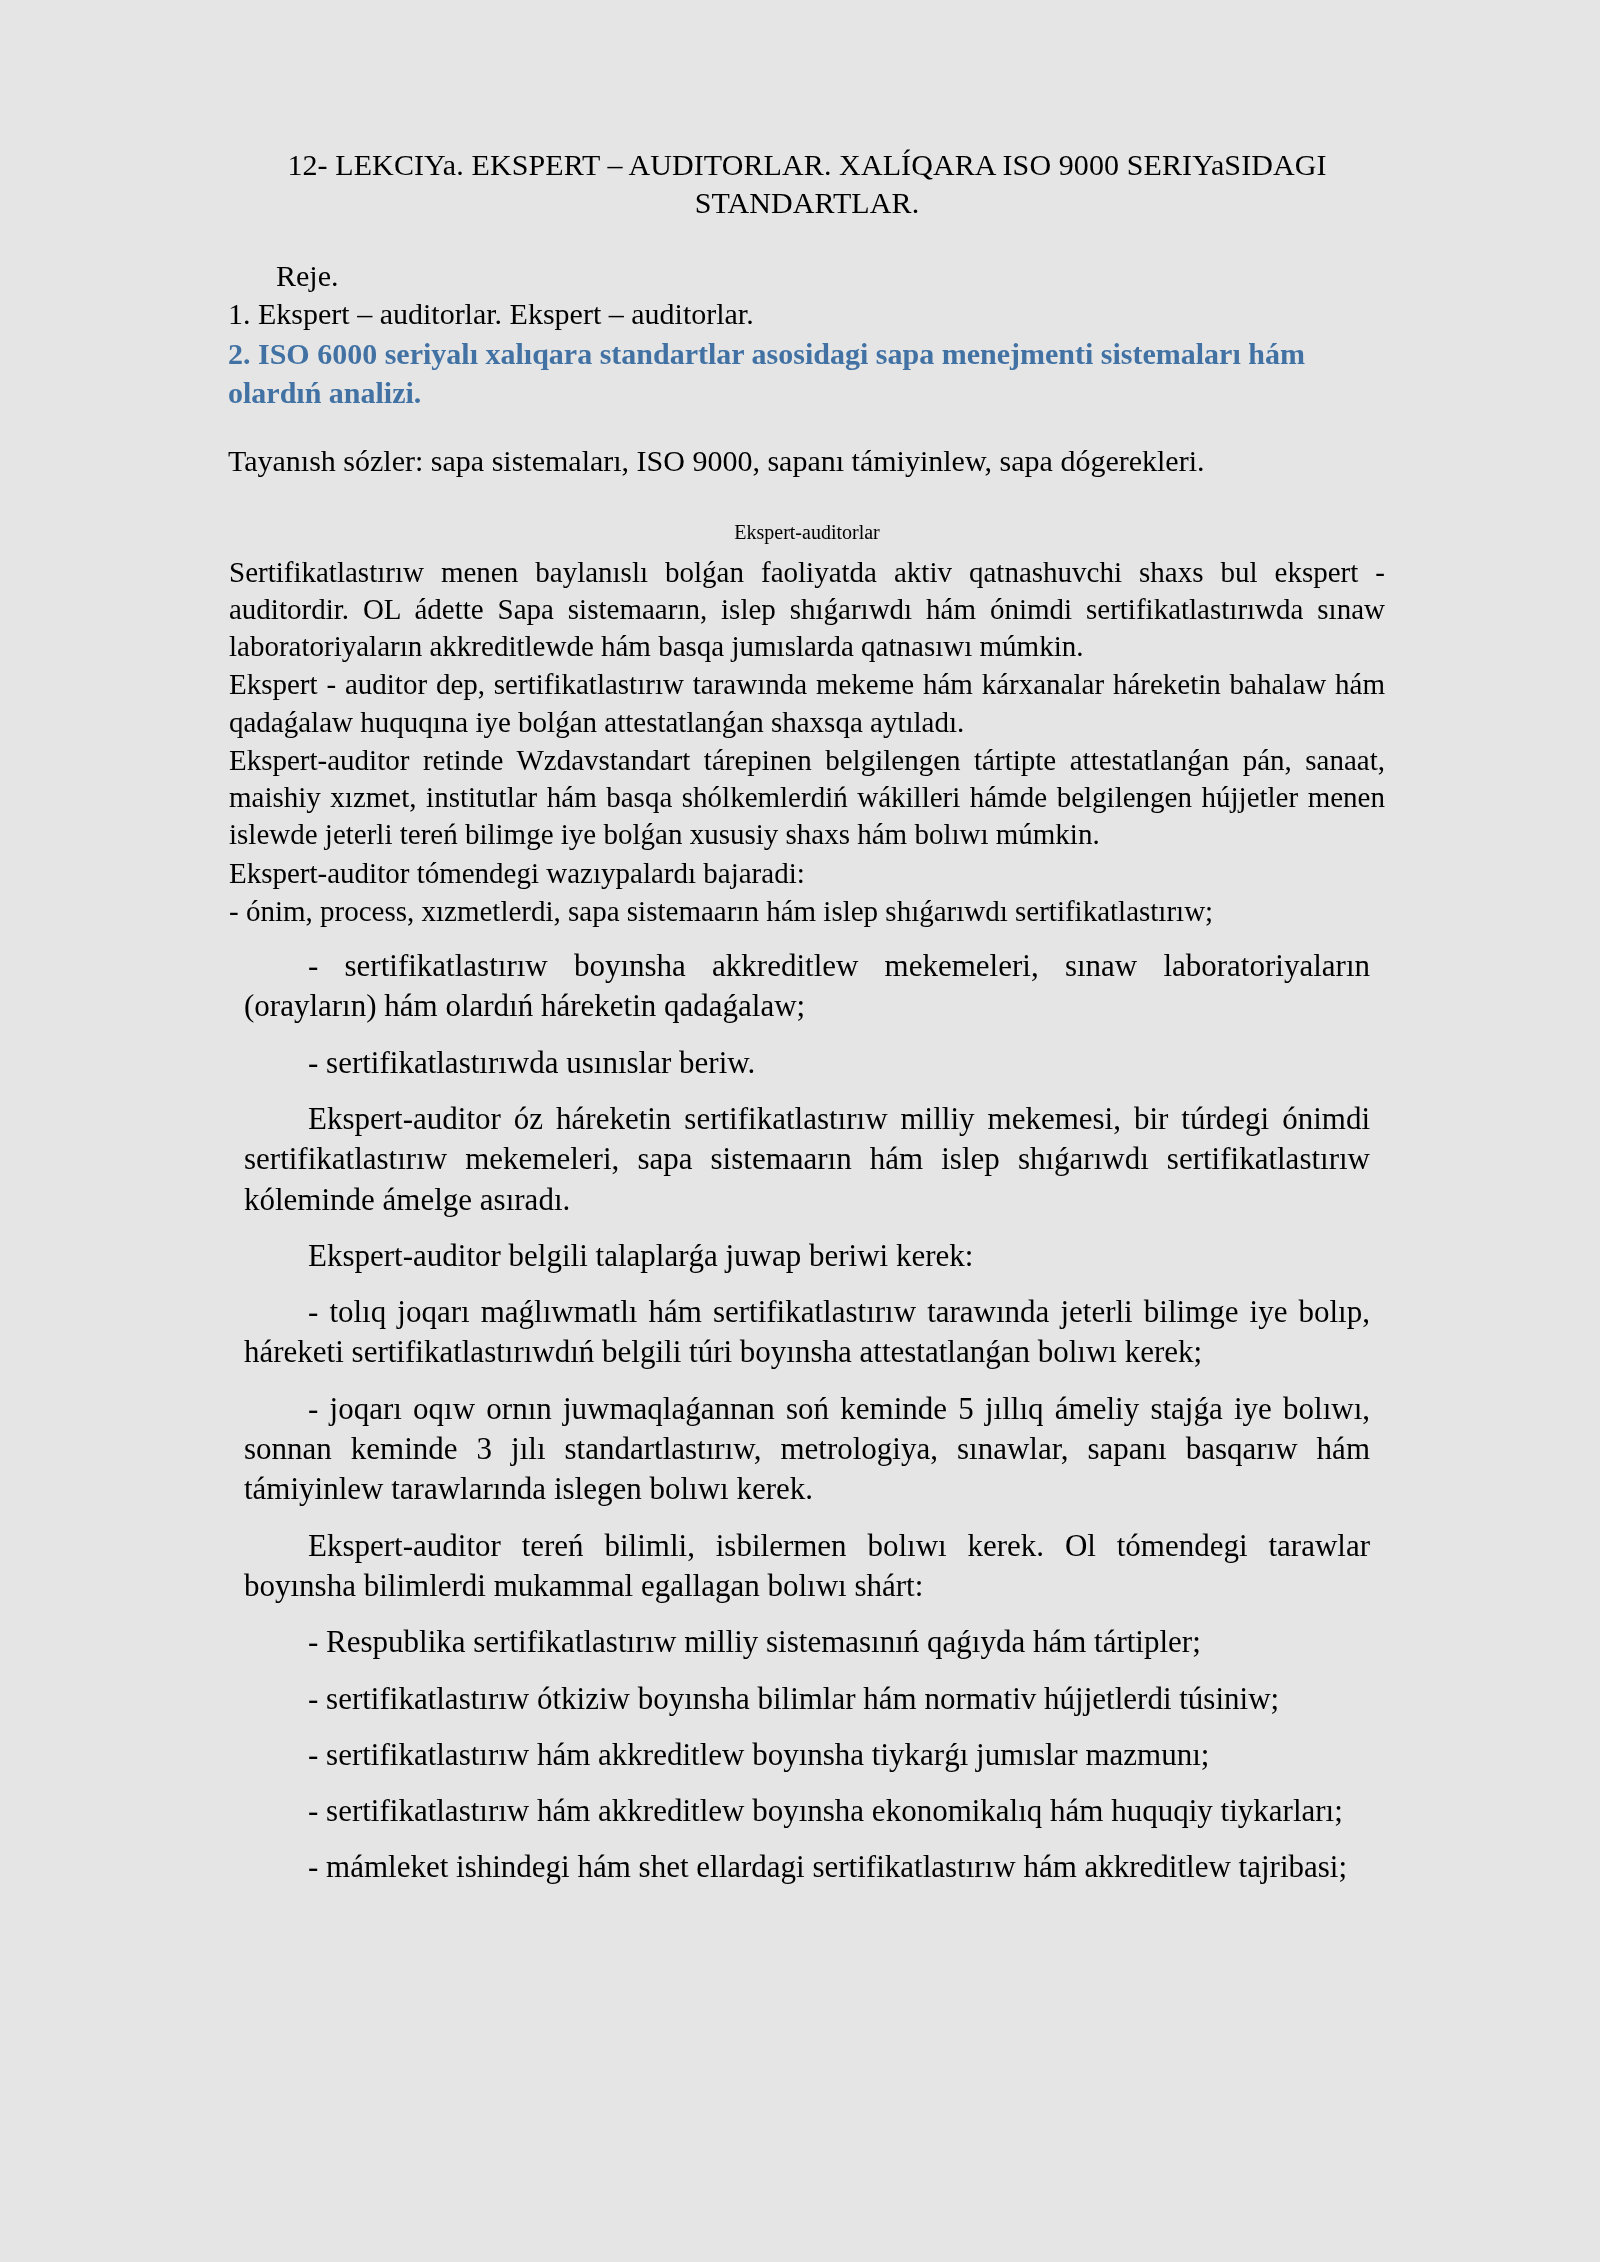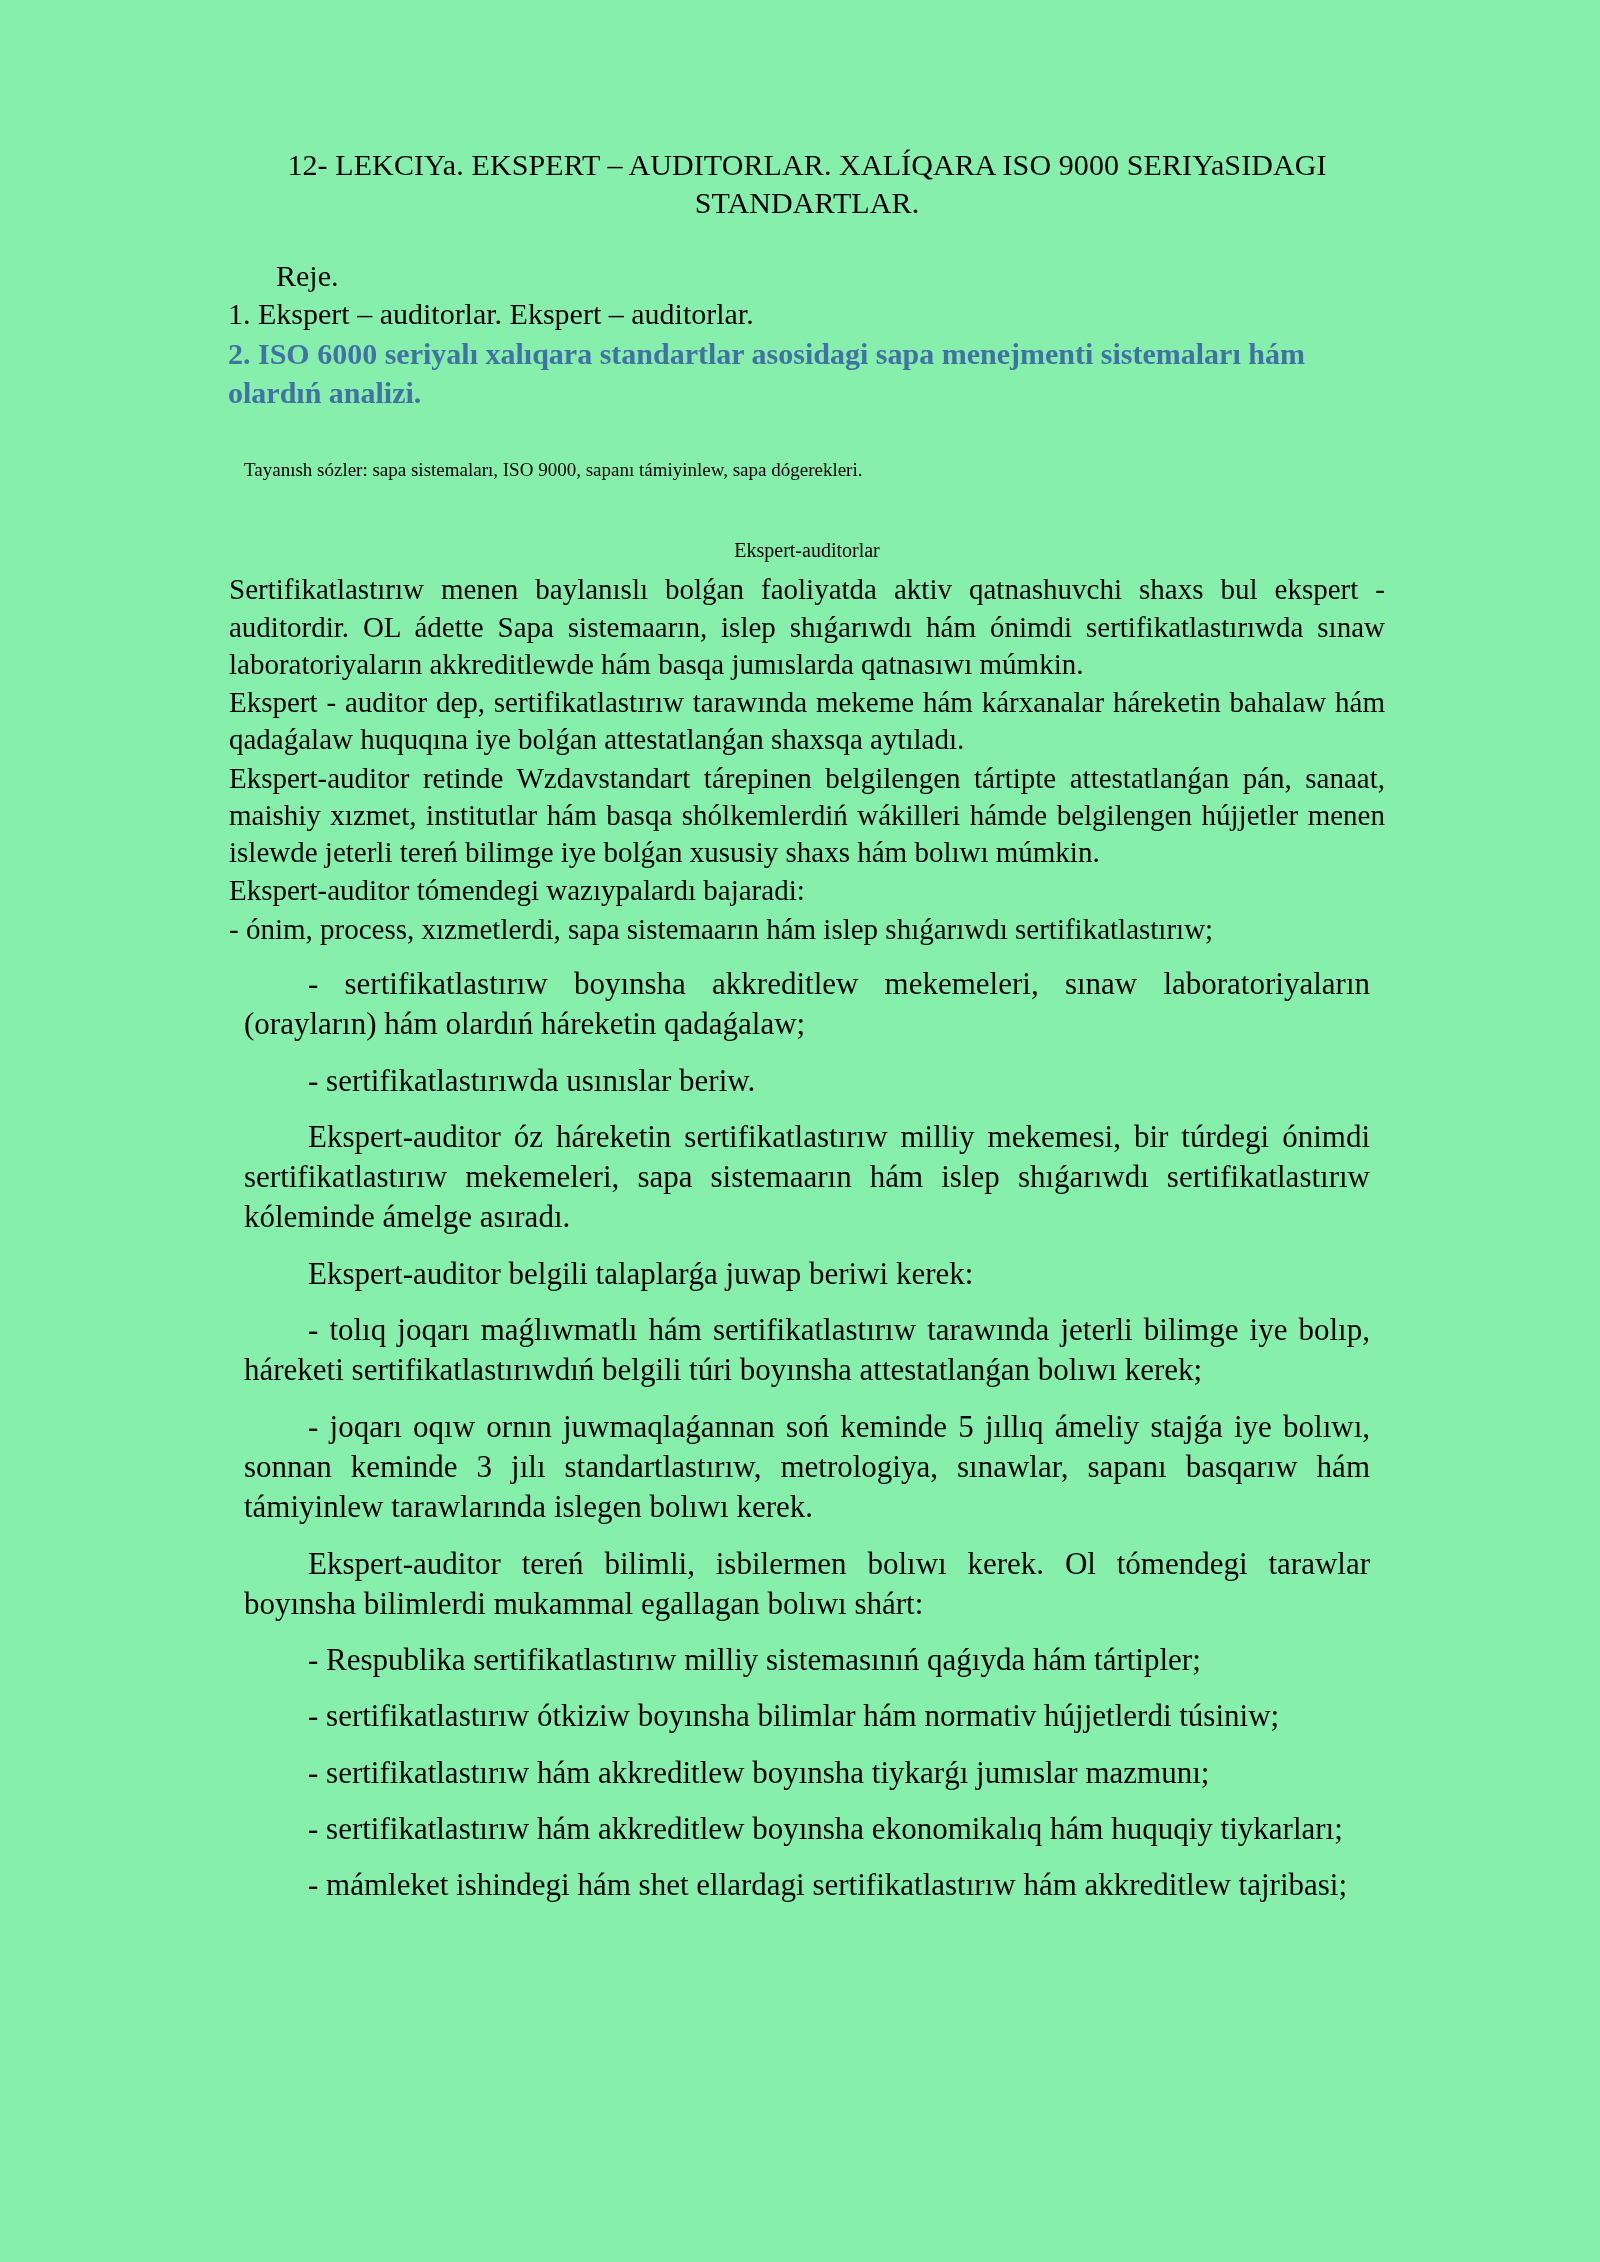--- a/index.html
+++ b/index.html
@@ -8,21 +8,21 @@
     background: #ffffff;
   }
   body {
     font-family: "Liberation Serif", "DejaVu Serif", serif;
     color: #000000;
   }
   .page {
     position: relative;
     width: 1600px;
     height: 2262px;
-    background: #86efac;
+    background: #e5e5e5;
     box-sizing: border-box;
     padding: 0;
     overflow: hidden;
   }
   .content {
     position: absolute;
     left: 228px;
     top: 146px;
     width: 1158px;
   }
@@ -73,23 +73,23 @@
   }
   .body-big {
     font-size: 31px;
     line-height: 1.30;
     margin: 16px;
     text-align: justify;
     text-justify: inter-word;
     text-indent: 64px;
   }
   .tayanish {
-    font-size: 19px;
+    font-size: 30px;
     line-height: 1.28;
-    margin: 16px;
+    margin: 0;
   }
 </style>
 </head>
 <body>
 
 <div class="page">
   <div class="content">
 
     <div class="doc-title">
       <span>12- LEKCIYa. EKSPERT – AUDITORLAR. XALÍQARA ISO 9000 SERIYaSIDAGI</span>

